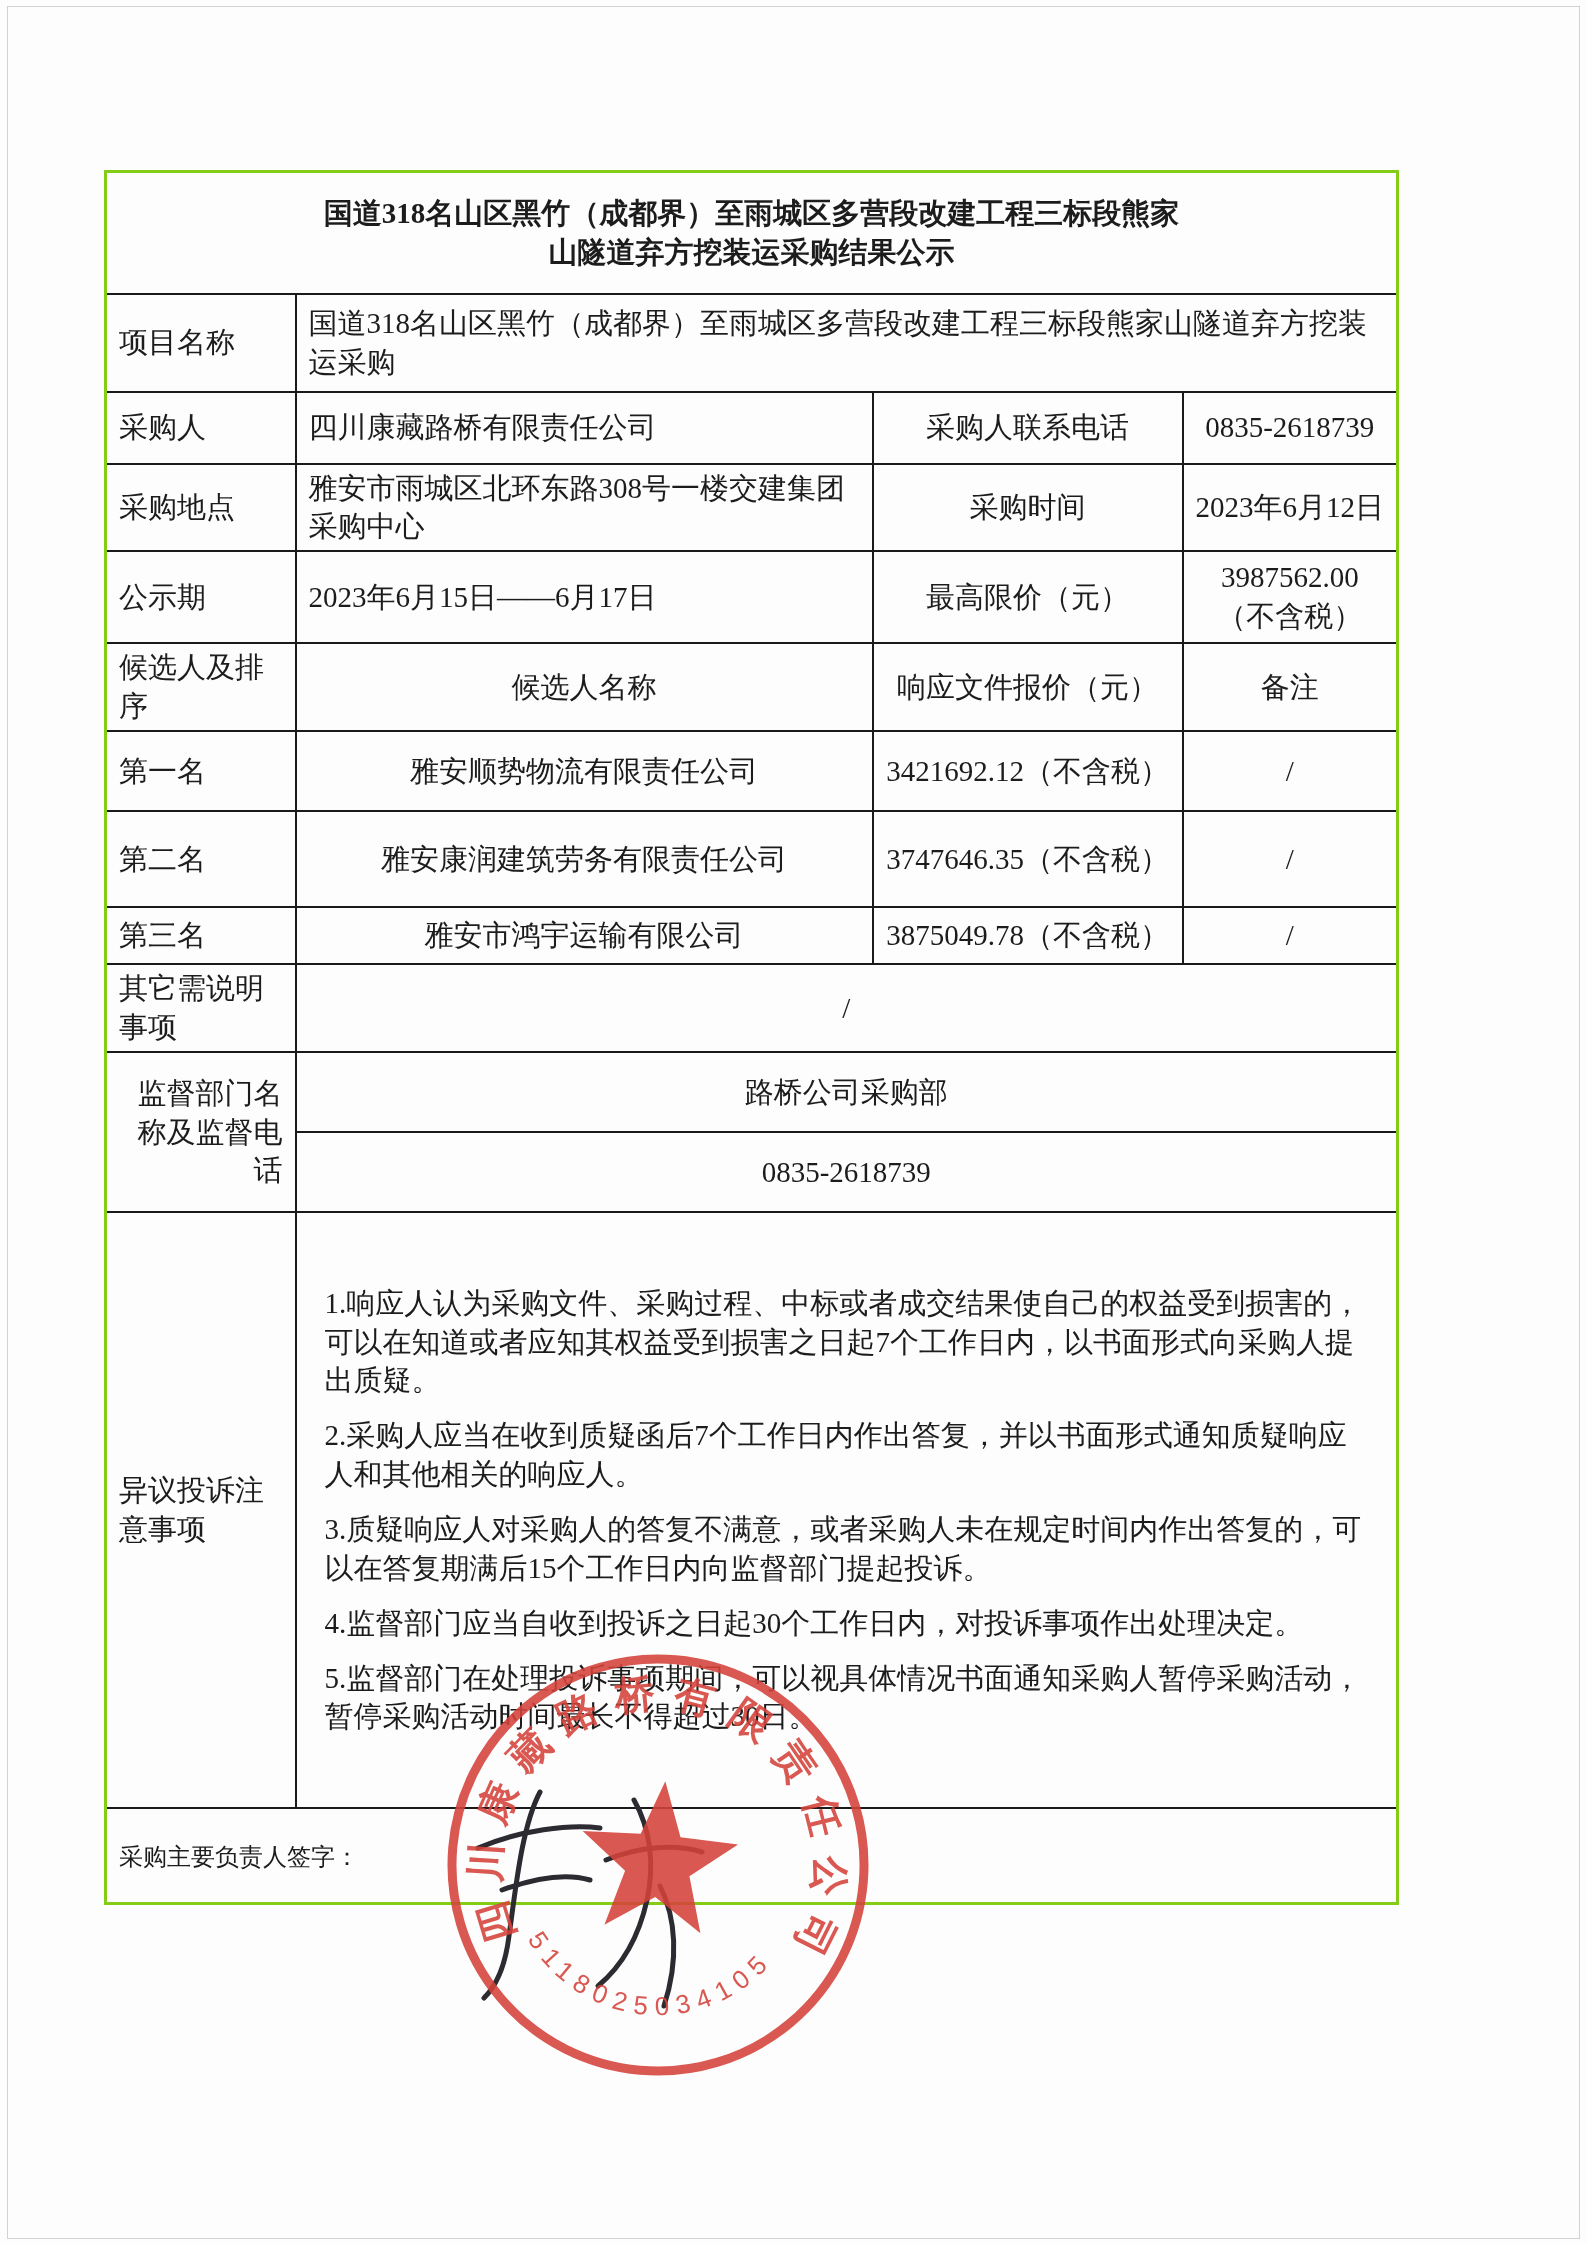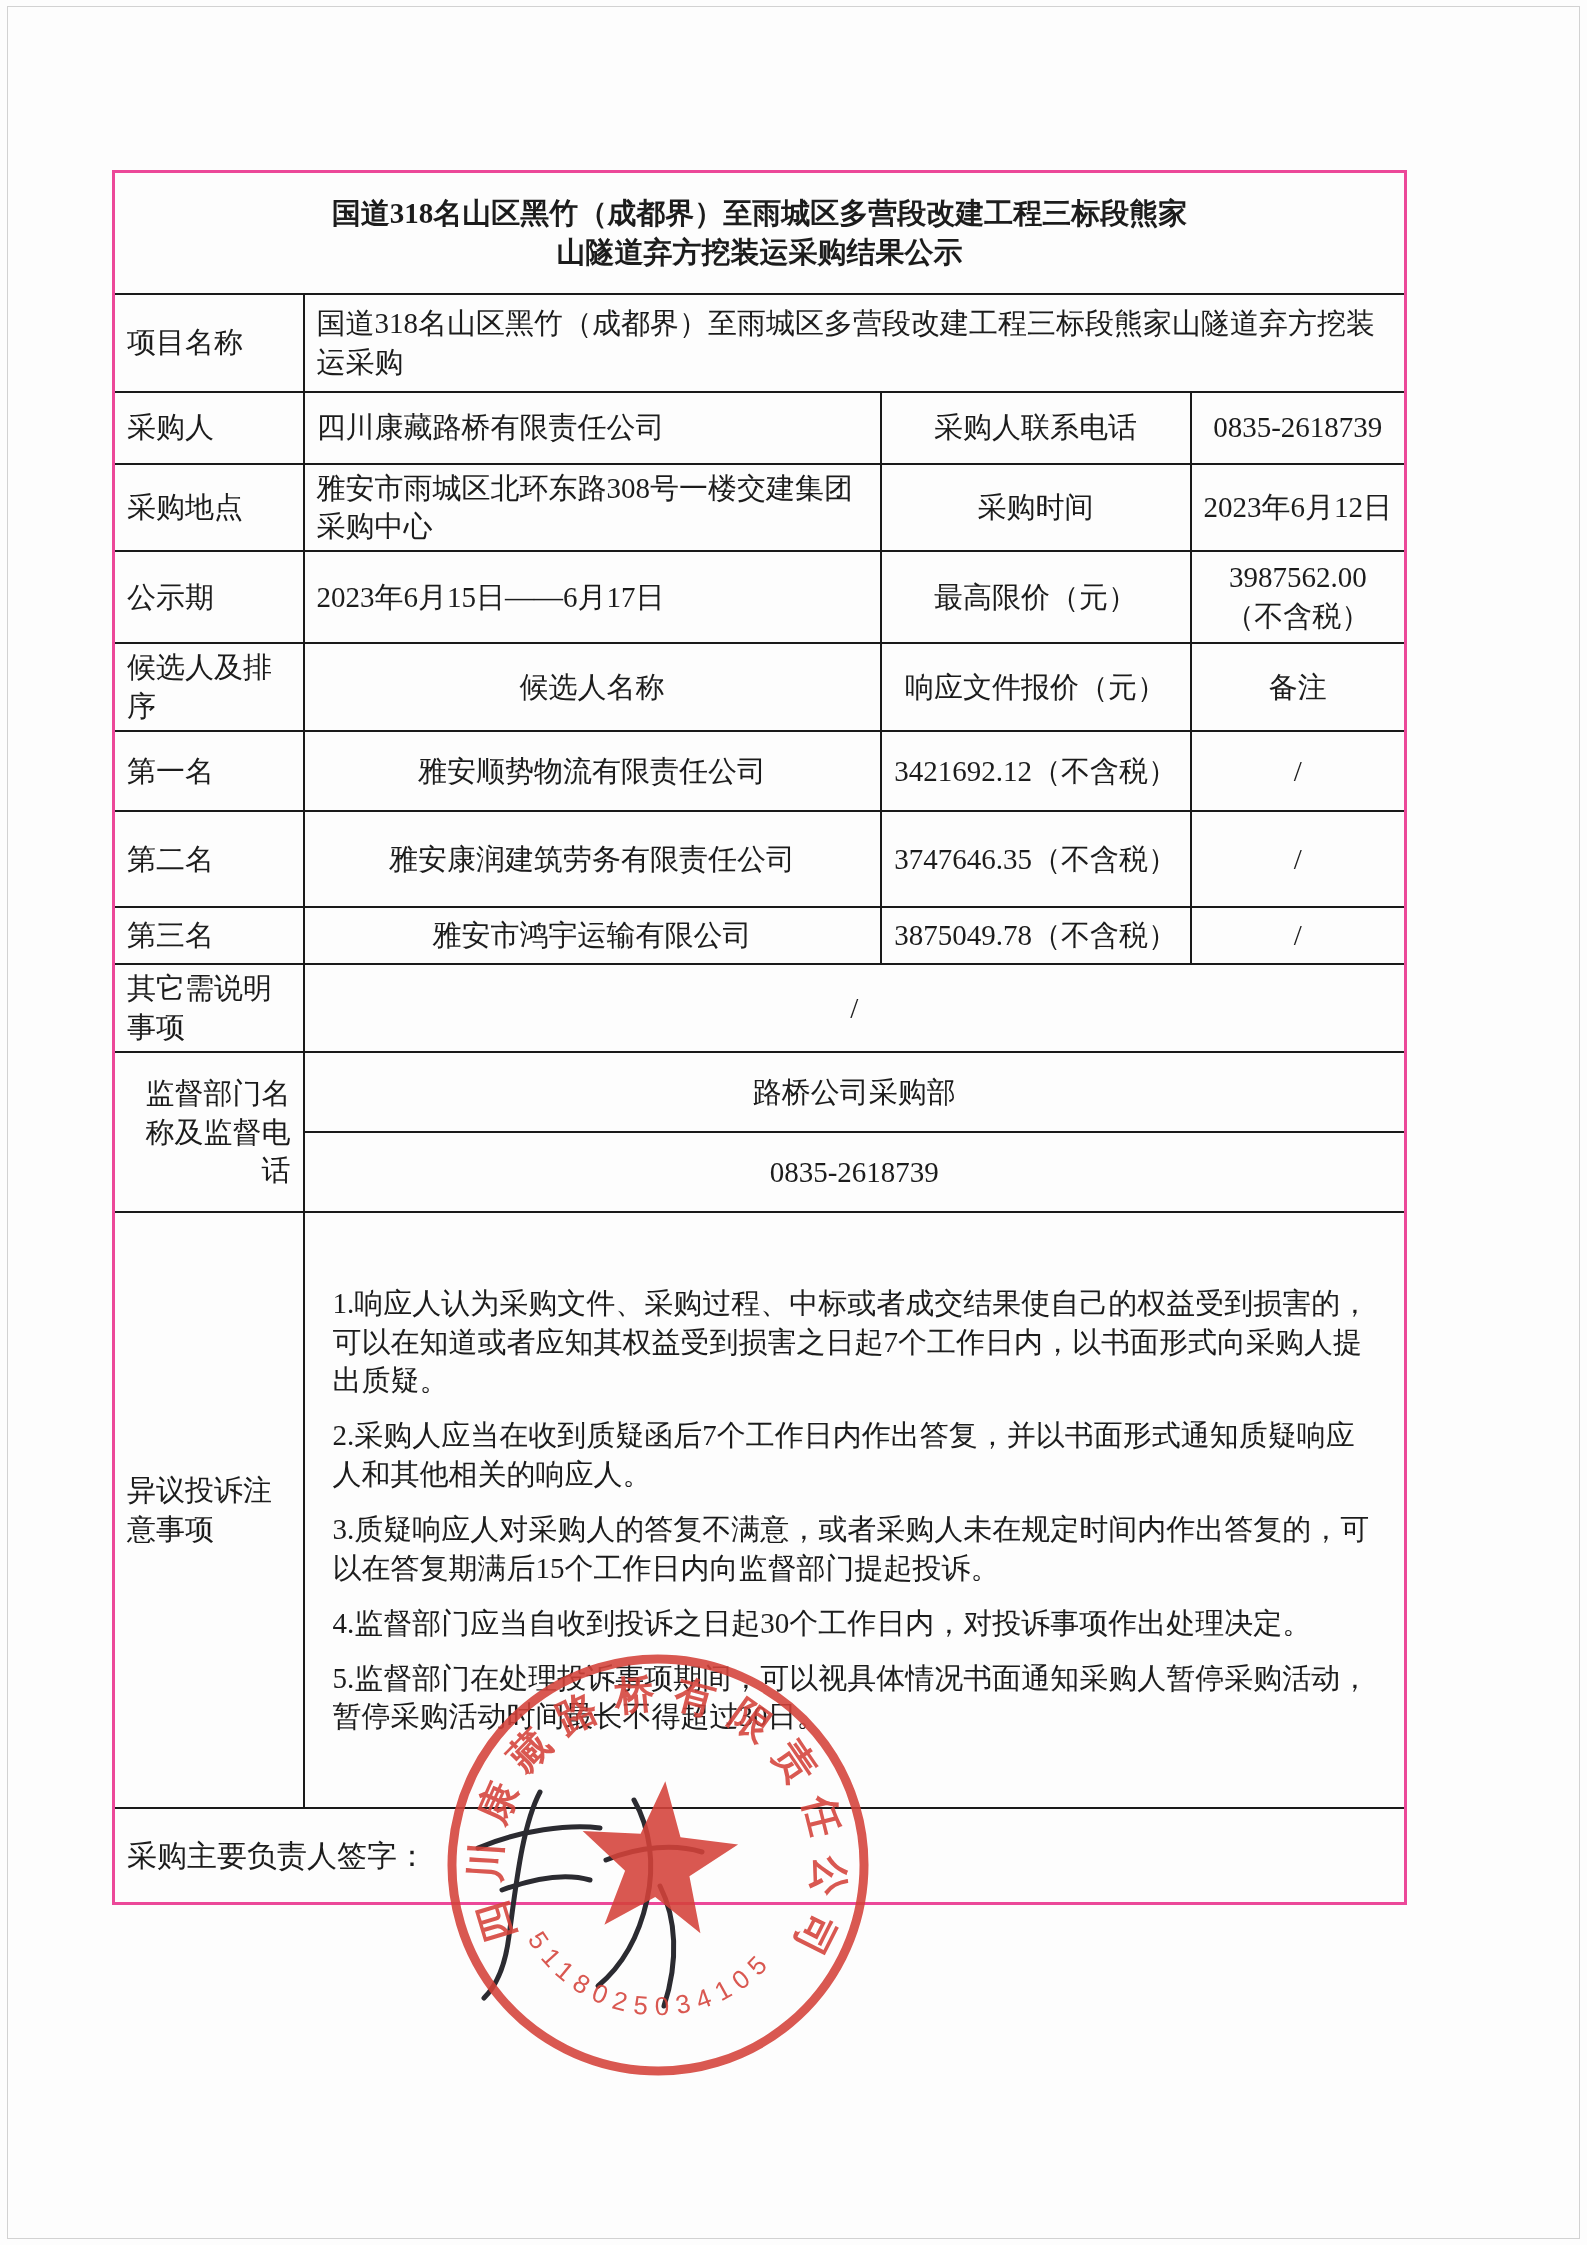--- a/index.html
+++ b/index.html
@@ -10,44 +10,44 @@
     font-family:"Liberation Serif","DejaVu Serif",serif;
     color:#1c1c1c;
     overflow:hidden;
     margin:0 auto;
   }
   .page-edge{
     position:absolute;left:7px;top:6px;right:7px;bottom:6px;
     border:1px solid #d2d2d2;pointer-events:none;
   }
   table.doc{
-    position:absolute;left:112px;top:170px;
+    position:absolute;left:104px;top:170px;
     width:1292px;
     border-collapse:collapse;table-layout:fixed;
-    border:3px solid #ec4899;
+    border:3px solid #84cc16;
   }
   table.doc td{
     border:2px solid #1a1a1a;
     font-size:29px;line-height:1.34;
     padding:4px 12px;
     vertical-align:middle;
     word-break:break-all;
     overflow:hidden;
   }
   td.title-cell{
     text-align:center;font-weight:bold;font-size:34px;line-height:1.55;
     padding:6px 8px;
   }
   td.lbl{padding:4px 38px 4px 10px;text-align:left;}
   td.lbl-c{padding:4px 30px 4px 16px;text-align:right;}
   .c{text-align:center;}
   .l{text-align:left;}
   .two-line{line-height:1.35;}
   .obj-item{margin:16px;}
-  .sig-label{font-size:30px;font-family:Liberation Serif, serif;}
+  .sig-label{font-size:24px;font-family:Liberation Serif, serif;}
   svg.stamp{position:absolute;left:438px;top:1645px;opacity:.88;transform:rotate(5deg);}
   svg.signature{position:absolute;left:448px;top:1768px;}
 </style>
 </head>
 <body>
 
 <div class="page">
   <div class="page-edge"></div>
 
   <table class="doc">

